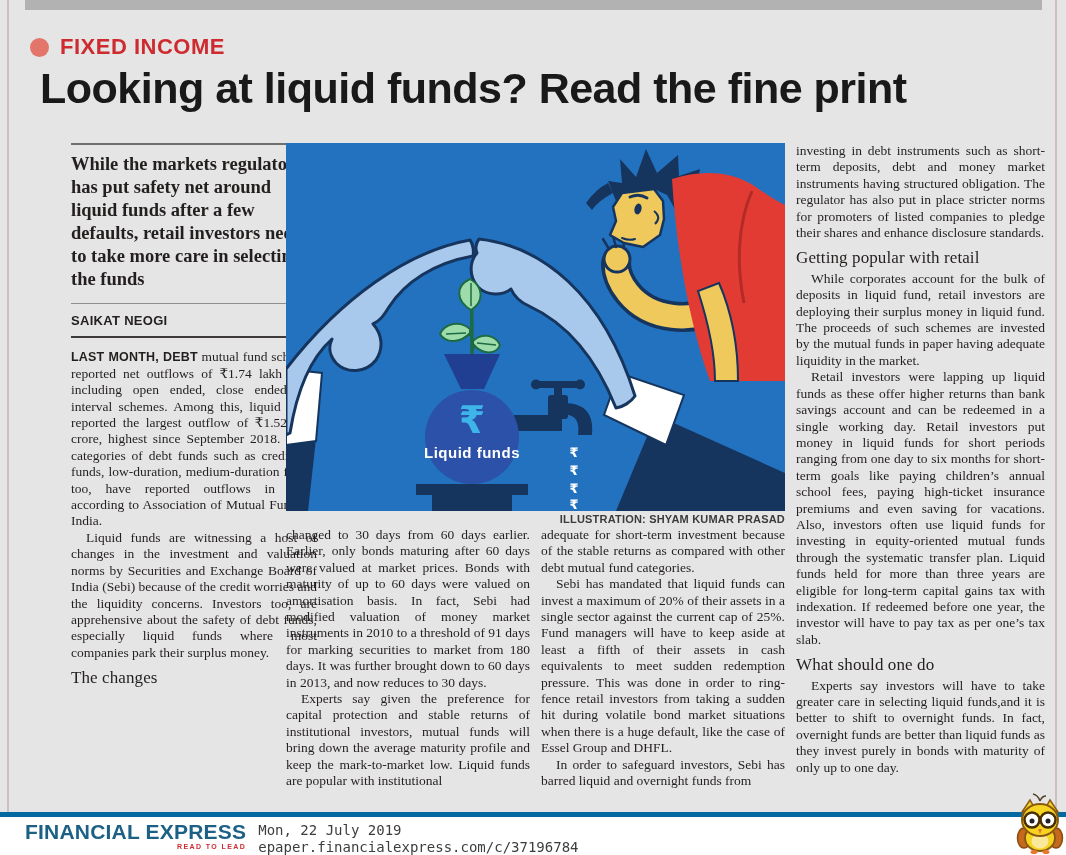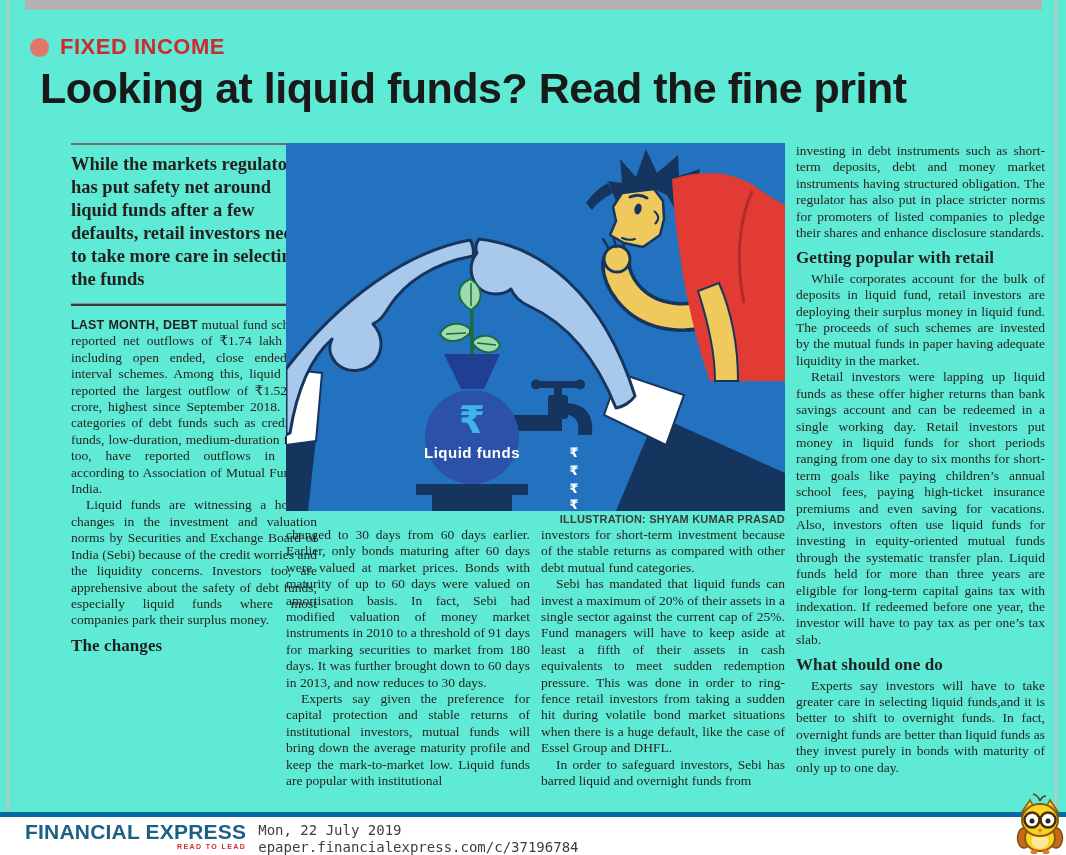--- a/index.html
+++ b/index.html
@@ -1,31 +1,31 @@
 <!DOCTYPE html>
 <html><head>
 <meta charset="utf-8">
 <style>
   html,body{margin:0;padding:0;}
-  .page{position:relative;width:1066px;height:855px;background:#5eead4;overflow:hidden;
+  .page{position:relative;width:1066px;height:855px;background:#e5e5e5;overflow:hidden;
         font-family:"Liberation Serif","DejaVu Serif",serif;color:#241f1f;}
   .topbar{position:absolute;left:25px;top:0;width:1017px;height:10px;background:#b2b2b2;}
   .edge{position:absolute;top:0;width:2px;height:812px;background:#cdbfbf;}
   .edge.left{left:7px;} .edge.right{left:1055px;}
   .section-head{position:absolute;left:30px;top:34px;display:flex;align-items:center;}
   .section-dot{width:19px;height:19px;border-radius:50%;background:#e4756b;margin-right:11px;}
   .section-label{font-family:"Liberation Sans",sans-serif;font-weight:700;font-size:22px;
                  color:#cd2b30;letter-spacing:.5px;}
   .headline{position:absolute;left:40px;top:64px;width:1024px;margin:0;
             font-family:Liberation Sans, sans-serif;font-weight:700;font-size:43px;
             line-height:1.15;color:#191919;letter-spacing:-.5px;}
   .col{position:absolute;font-size:13.5px;line-height:16.4px;}
   .col p{margin:0;text-align:justify;}
   .col p.ind{text-indent:15px;}
-  .col h3{font-size:17px;font-weight:700;margin:9px 0 4px;letter-spacing:.1px;}
+  .col h3{font-size:17px;font-weight:400;margin:9px 0 4px;letter-spacing:.1px;}
   .col1{left:25px;top:143px;width:246px;height:669px;overflow:hidden;margin-left:46px;}
   .standfirst{border-top:2px solid #6f6f6f;padding-top:8px;font-weight:700;font-size:18.5px;
               line-height:23px;margin-bottom:12px;}
   .rule1{border-top:1px solid #8f8f8f;}
   .byline{font-family:"Liberation Sans",sans-serif;font-weight:700;font-size:13px;
           letter-spacing:.3px;padding:9px 0 7px;}
   .rule2{border-top:2px solid #3f3a3a;margin-bottom:11px;}
   .lead{font-family:"Liberation Sans",sans-serif;font-weight:700;font-size:12.5px;letter-spacing:.2px;}
   .col2{left:286px;top:527px;width:244px;height:285px;overflow:hidden;}
   .col3{left:541px;top:527px;width:244px;height:285px;overflow:hidden;}
@@ -59,20 +59,21 @@
   <div class="section-head">
     <span class="section-dot"></span>
     <span class="section-label">FIXED INCOME</span>
   </div>
 
   <h1 class="headline">Looking at liquid funds? Read the fine print</h1>
 
   <div class="col col1">
     <div class="standfirst">While the markets regulator has put safety net around liquid funds after a few defaults, retail investors need to take more care in selecting the funds</div>
     <div class="rule1"></div>
+    <div class="byline">SAIKAT NEOGI</div>
     <div class="rule2"></div>
     <p><span class="lead">LAST MONTH, DEBT</span><span> mutual fund schemes reported net outflows of ₹1.74 lakh crore including open ended, close ended and interval schemes. Among this, liquid funds reported the largest outflow of ₹1.52 lakh crore, highest since September 2018. Other categories of debt funds such as credit-risk funds, low-duration, medium-duration funds, too, have reported outflows in June, according to Association of Mutual Funds in India.</span></p>
     <p class="ind">Liquid funds are witnessing a host of changes in the investment and valuation norms by Securities and Exchange Board of India (Sebi) because of the credit worries and the liquidity concerns. Investors too, are apprehensive about the safety of debt funds, especially liquid funds where most companies park their surplus money.</p>
     <h3>The changes</h3>
   </div>
 
   <svg class="illus" viewBox="0 0 499 368">
     <rect x="0" y="0" width="499" height="368" fill="#2372bf"></rect>
 
     <g>
@@ -144,21 +145,21 @@
   </svg>
 
   <div class="caption">ILLUSTRATION: SHYAM KUMAR PRASAD</div>
 
   <div class="col col2">
     <p>changed to 30 days from 60 days earlier. Earlier, only bonds maturing after 60 days were valued at market prices. Bonds with maturity of up to 60 days were valued on amortisation basis. In fact, Sebi had modified valuation of money market instruments in 2010 to a threshold of 91 days for marking securities to market from 180 days. It was further brought down to 60 days in 2013, and now reduces to 30 days.</p>
     <p class="ind">Experts say given the preference for capital protection and stable returns of institutional investors, mutual funds will bring down the average maturity profile and keep the mark-to-market low. Liquid funds are popular with institutional</p>
   </div>
 
   <div class="col col3">
-    <p>investors for short-term investment because of the stable returns as compared with other debt mutual fund categories.</p>
+    <p>adequate for short-term investment because of the stable returns as compared with other debt mutual fund categories.</p>
     <p class="ind">Sebi has mandated that liquid funds can invest a maximum of 20% of their assets in a single sector against the current cap of 25%. Fund managers will have to keep aside at least a fifth of their assets in cash equivalents to meet sudden redemption pressure. This was done in order to ring-fence retail investors from taking a sudden hit during volatile bond market situations when there is a huge default, like the case of Essel Group and DHFL.</p>
     <p class="ind">In order to safeguard investors, Sebi has barred liquid and overnight funds from</p>
   </div>
 
   <div class="col col4">
     <p>investing in debt instruments such as short-term deposits, debt and money market instruments having structured obligation. The regulator has also put in place stricter norms for promoters of listed companies to pledge their shares and enhance disclosure standards.</p>
     <h3>Getting popular with retail</h3>
     <p class="ind">While corporates account for the bulk of deposits in liquid fund, retail investors are deploying their surplus money in liquid fund. The proceeds of such schemes are invested by the mutual funds in paper having adequate liquidity in the market.</p>
     <p class="ind">Retail investors were lapping up liquid funds as these offer higher returns than bank savings account and can be redeemed in a single working day. Retail investors put money in liquid funds for short periods ranging from one day to six months for short-term goals like paying children’s annual school fees, paying high-ticket insurance premiums and even saving for vacations. Also, investors often use liquid funds for investing in equity-oriented mutual funds through the systematic transfer plan. Liquid funds held for more than three years are eligible for long-term capital gains tax with indexation. If redeemed before one year, the investor will have to pay tax as per one’s tax slab.</p>
     <h3>What should one do</h3>

